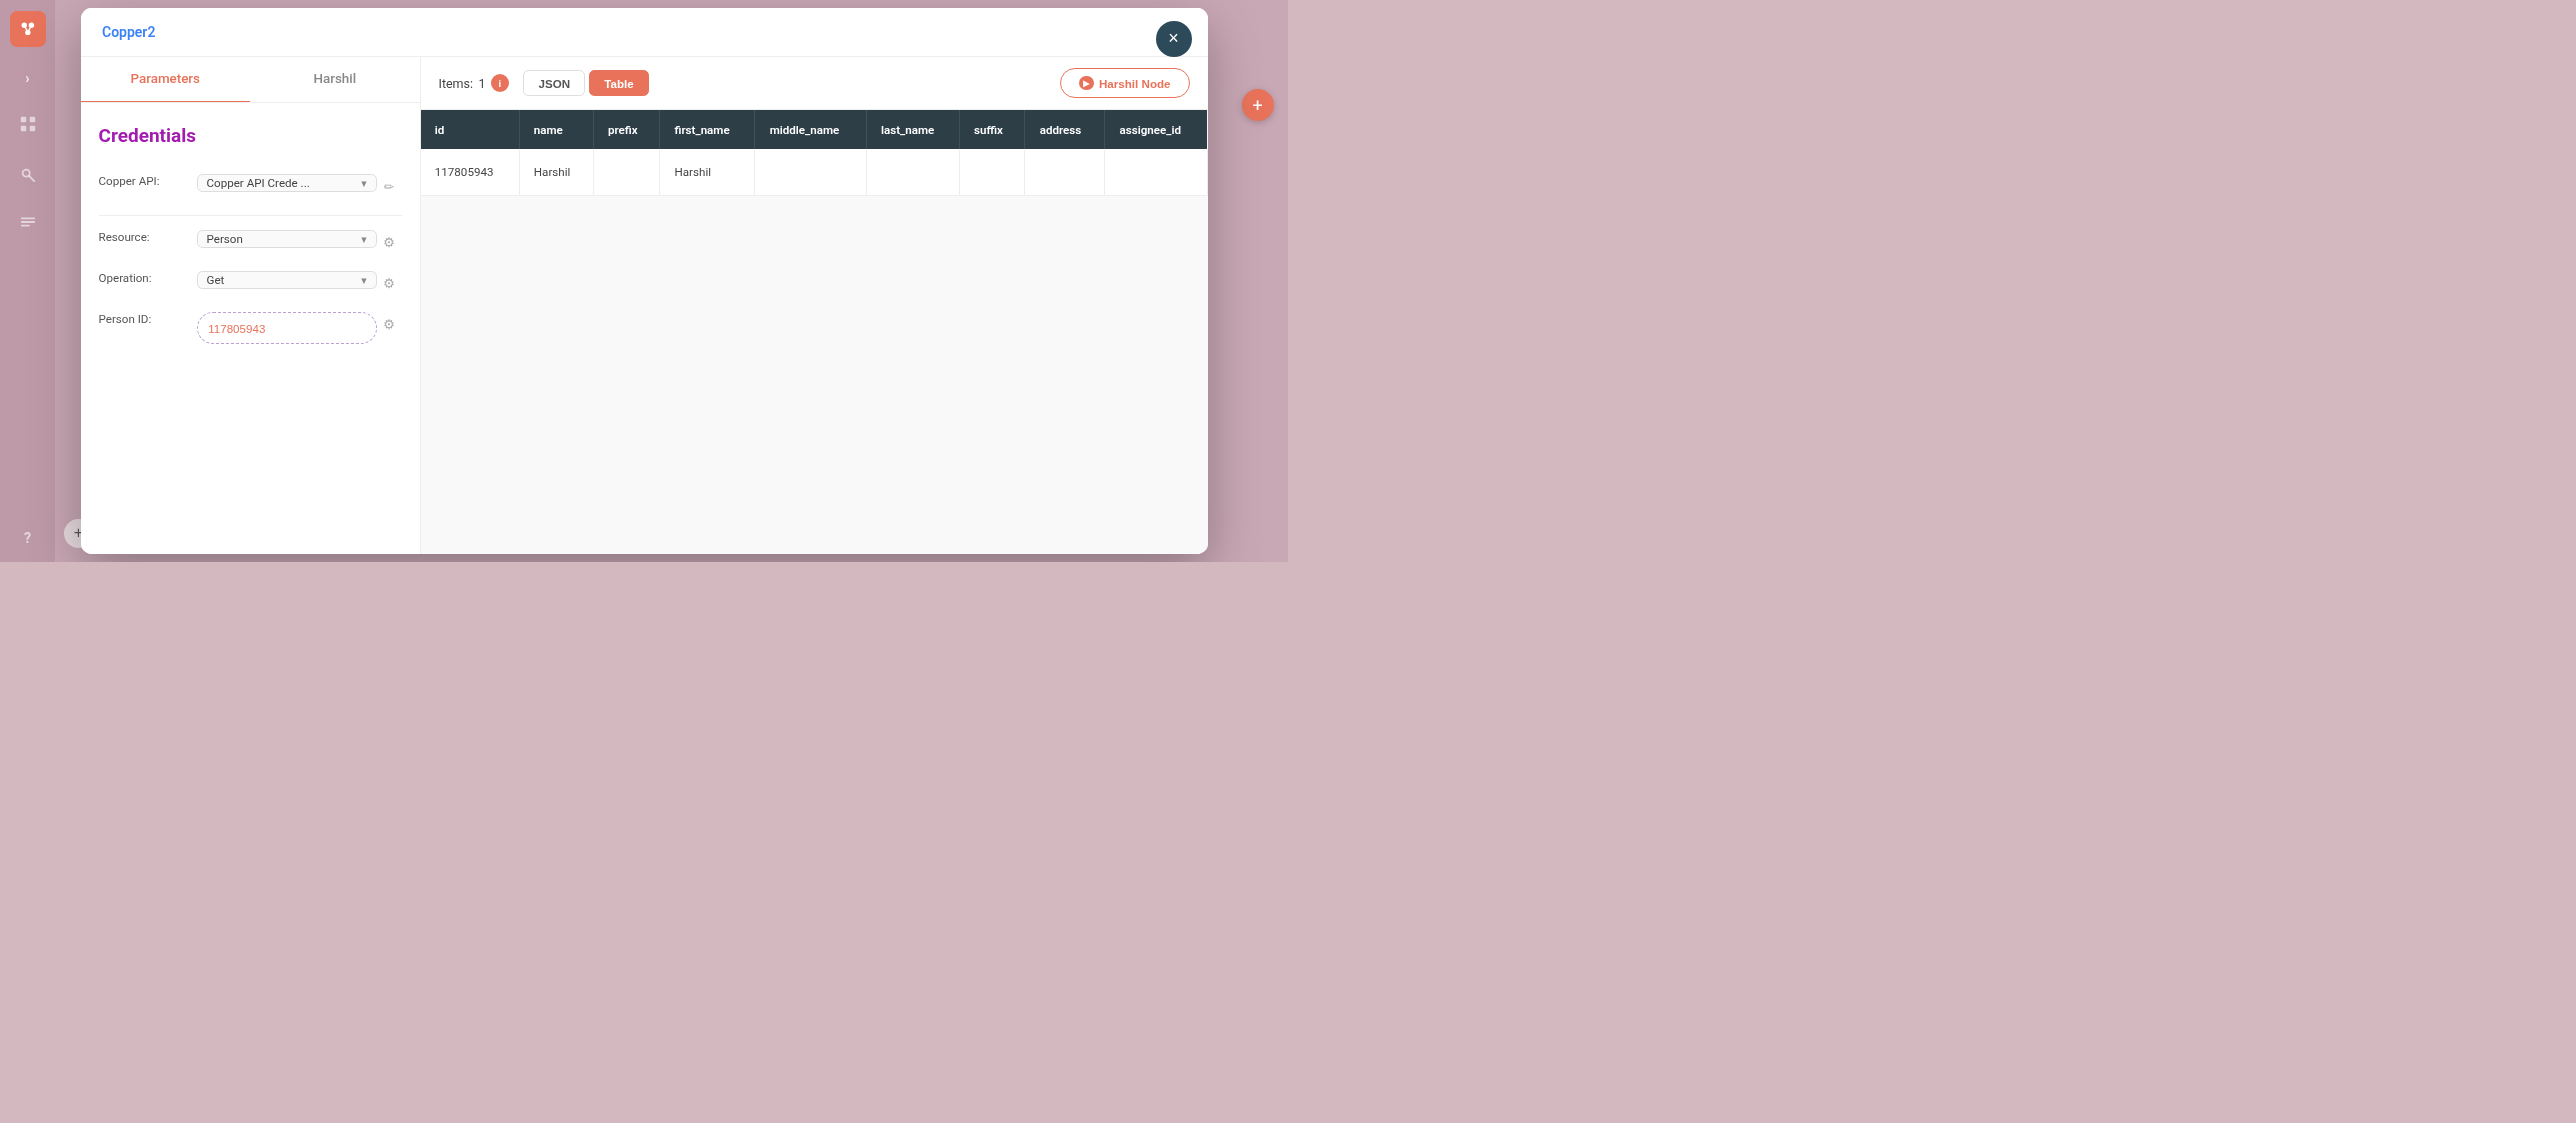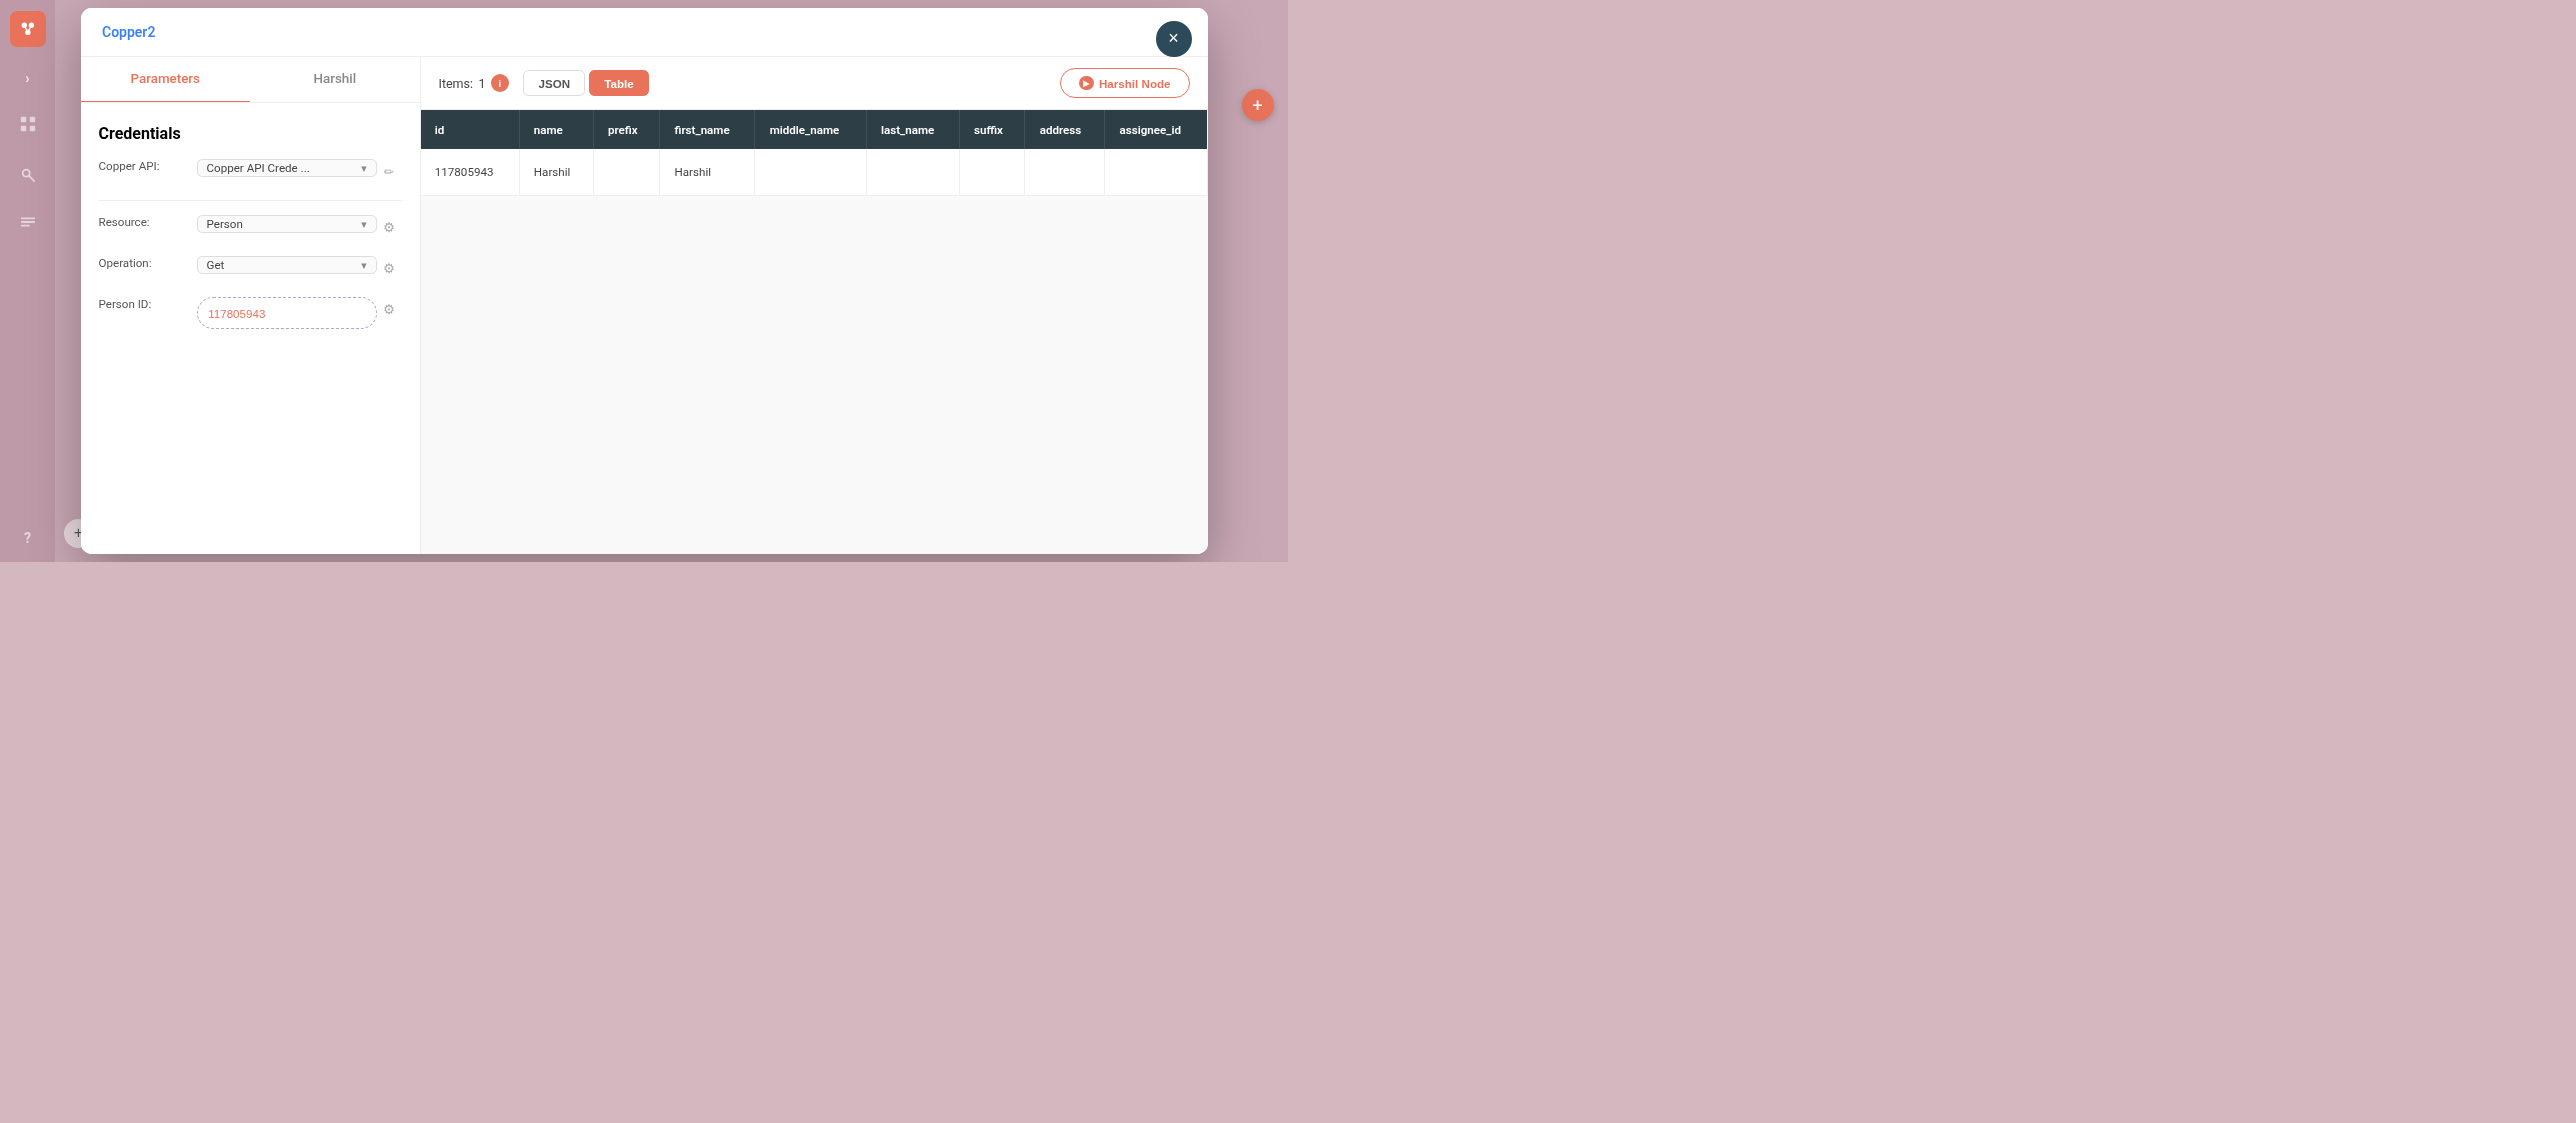--- a/index.html
+++ b/index.html
@@ -178,24 +178,24 @@
     }
 
     
     .params-content {
       padding: 21.5px 18px;
       flex: 1;
       overflow-y: auto;
     }
 
     .section-title {
-      font-size: 16px;
+      font-size: 19px;
       font-weight: 700;
-      color: #000000;
-      margin-bottom: 16px;
+      color: #a21caf;
+      margin-bottom: 27px;
     }
 
     .param-row {
       display: flex;
       align-items: flex-start;
       margin-bottom: 16px;
       gap: 0;
     }
 
     .param-label {

